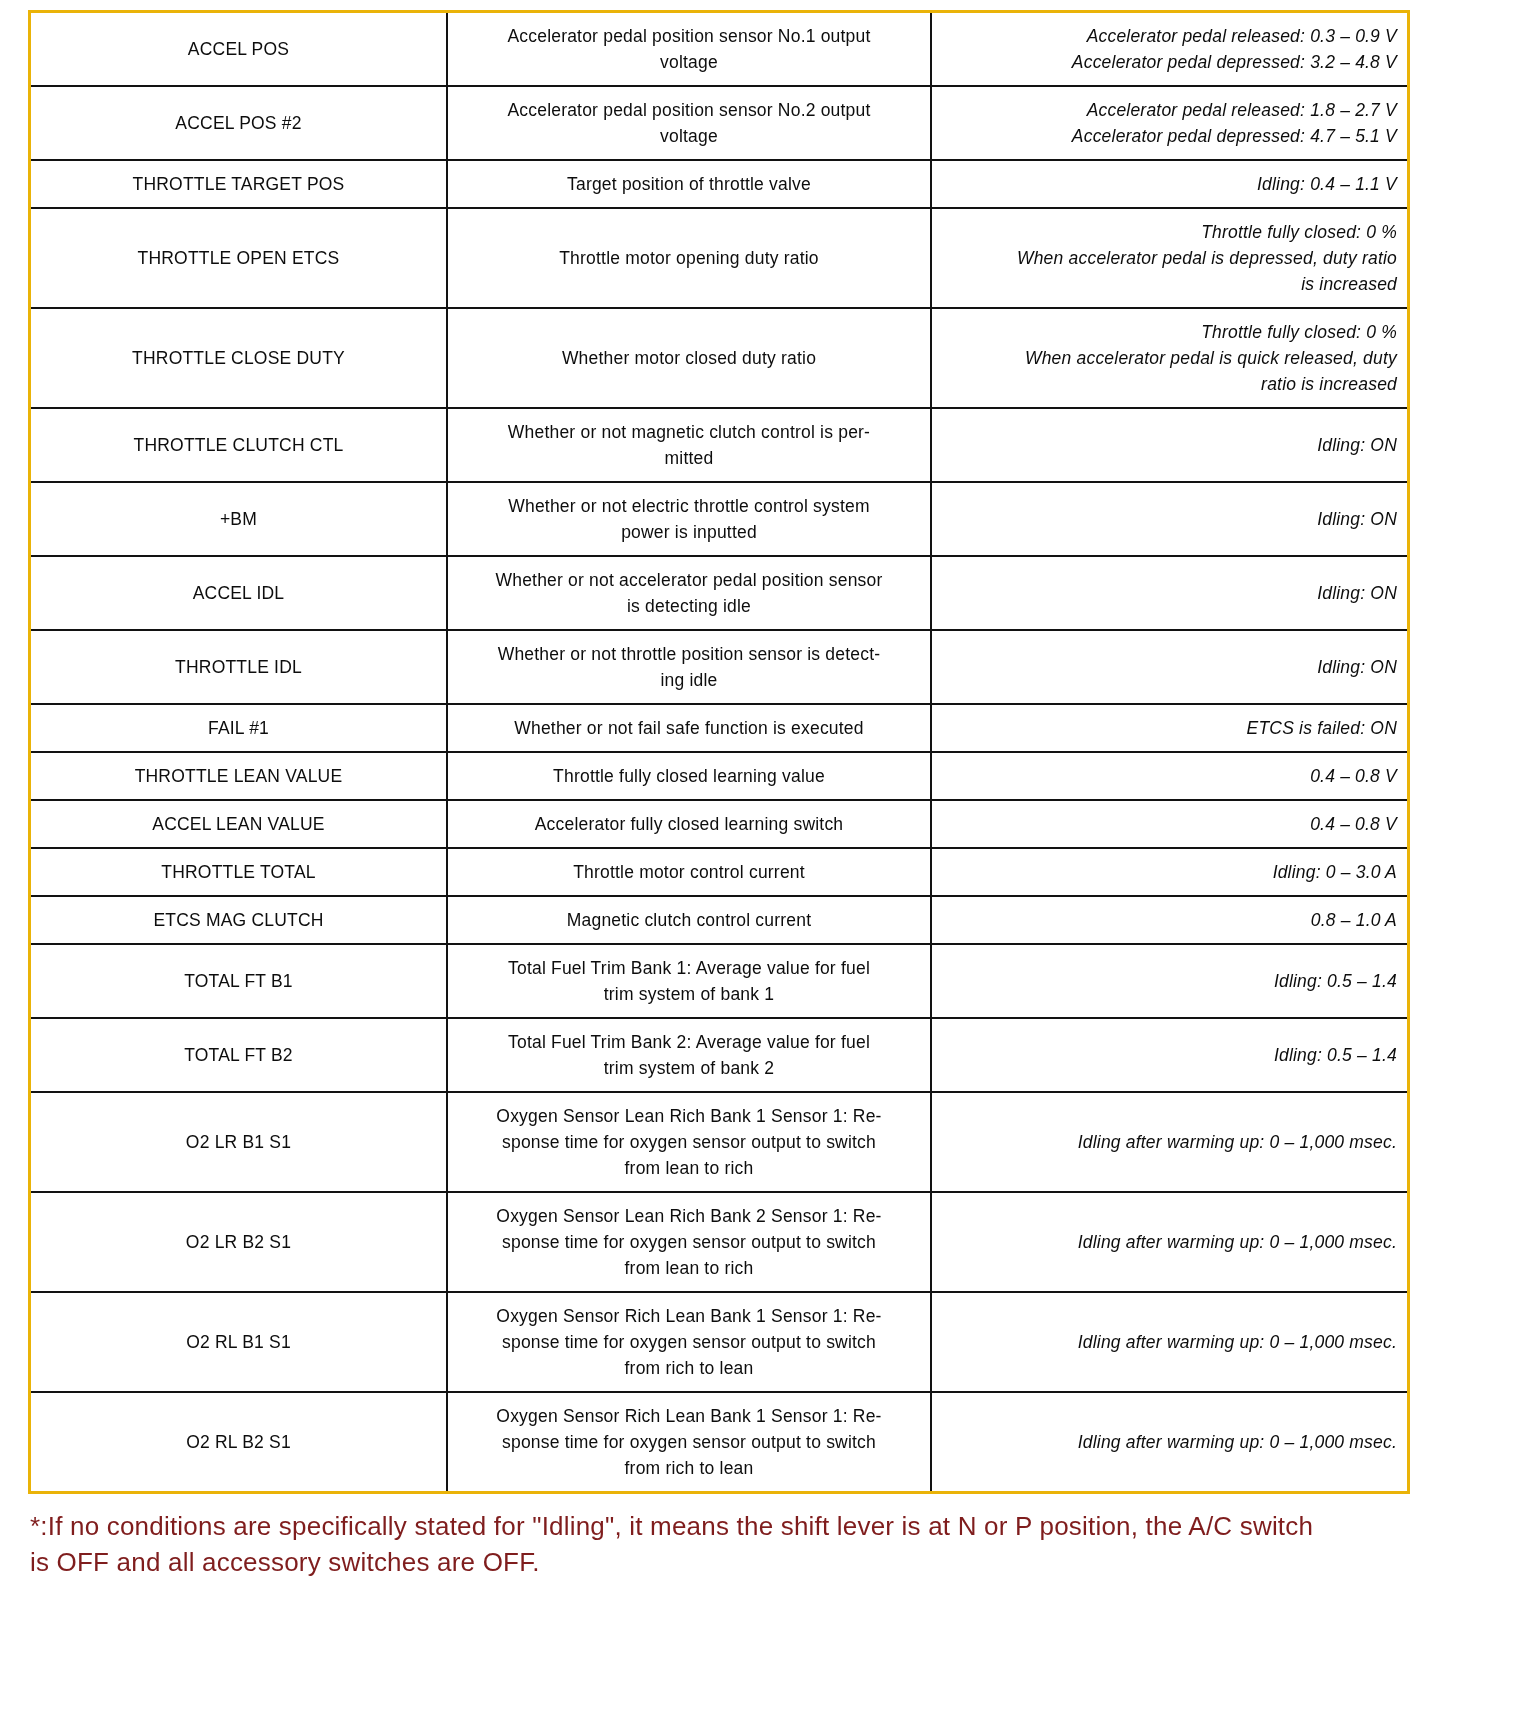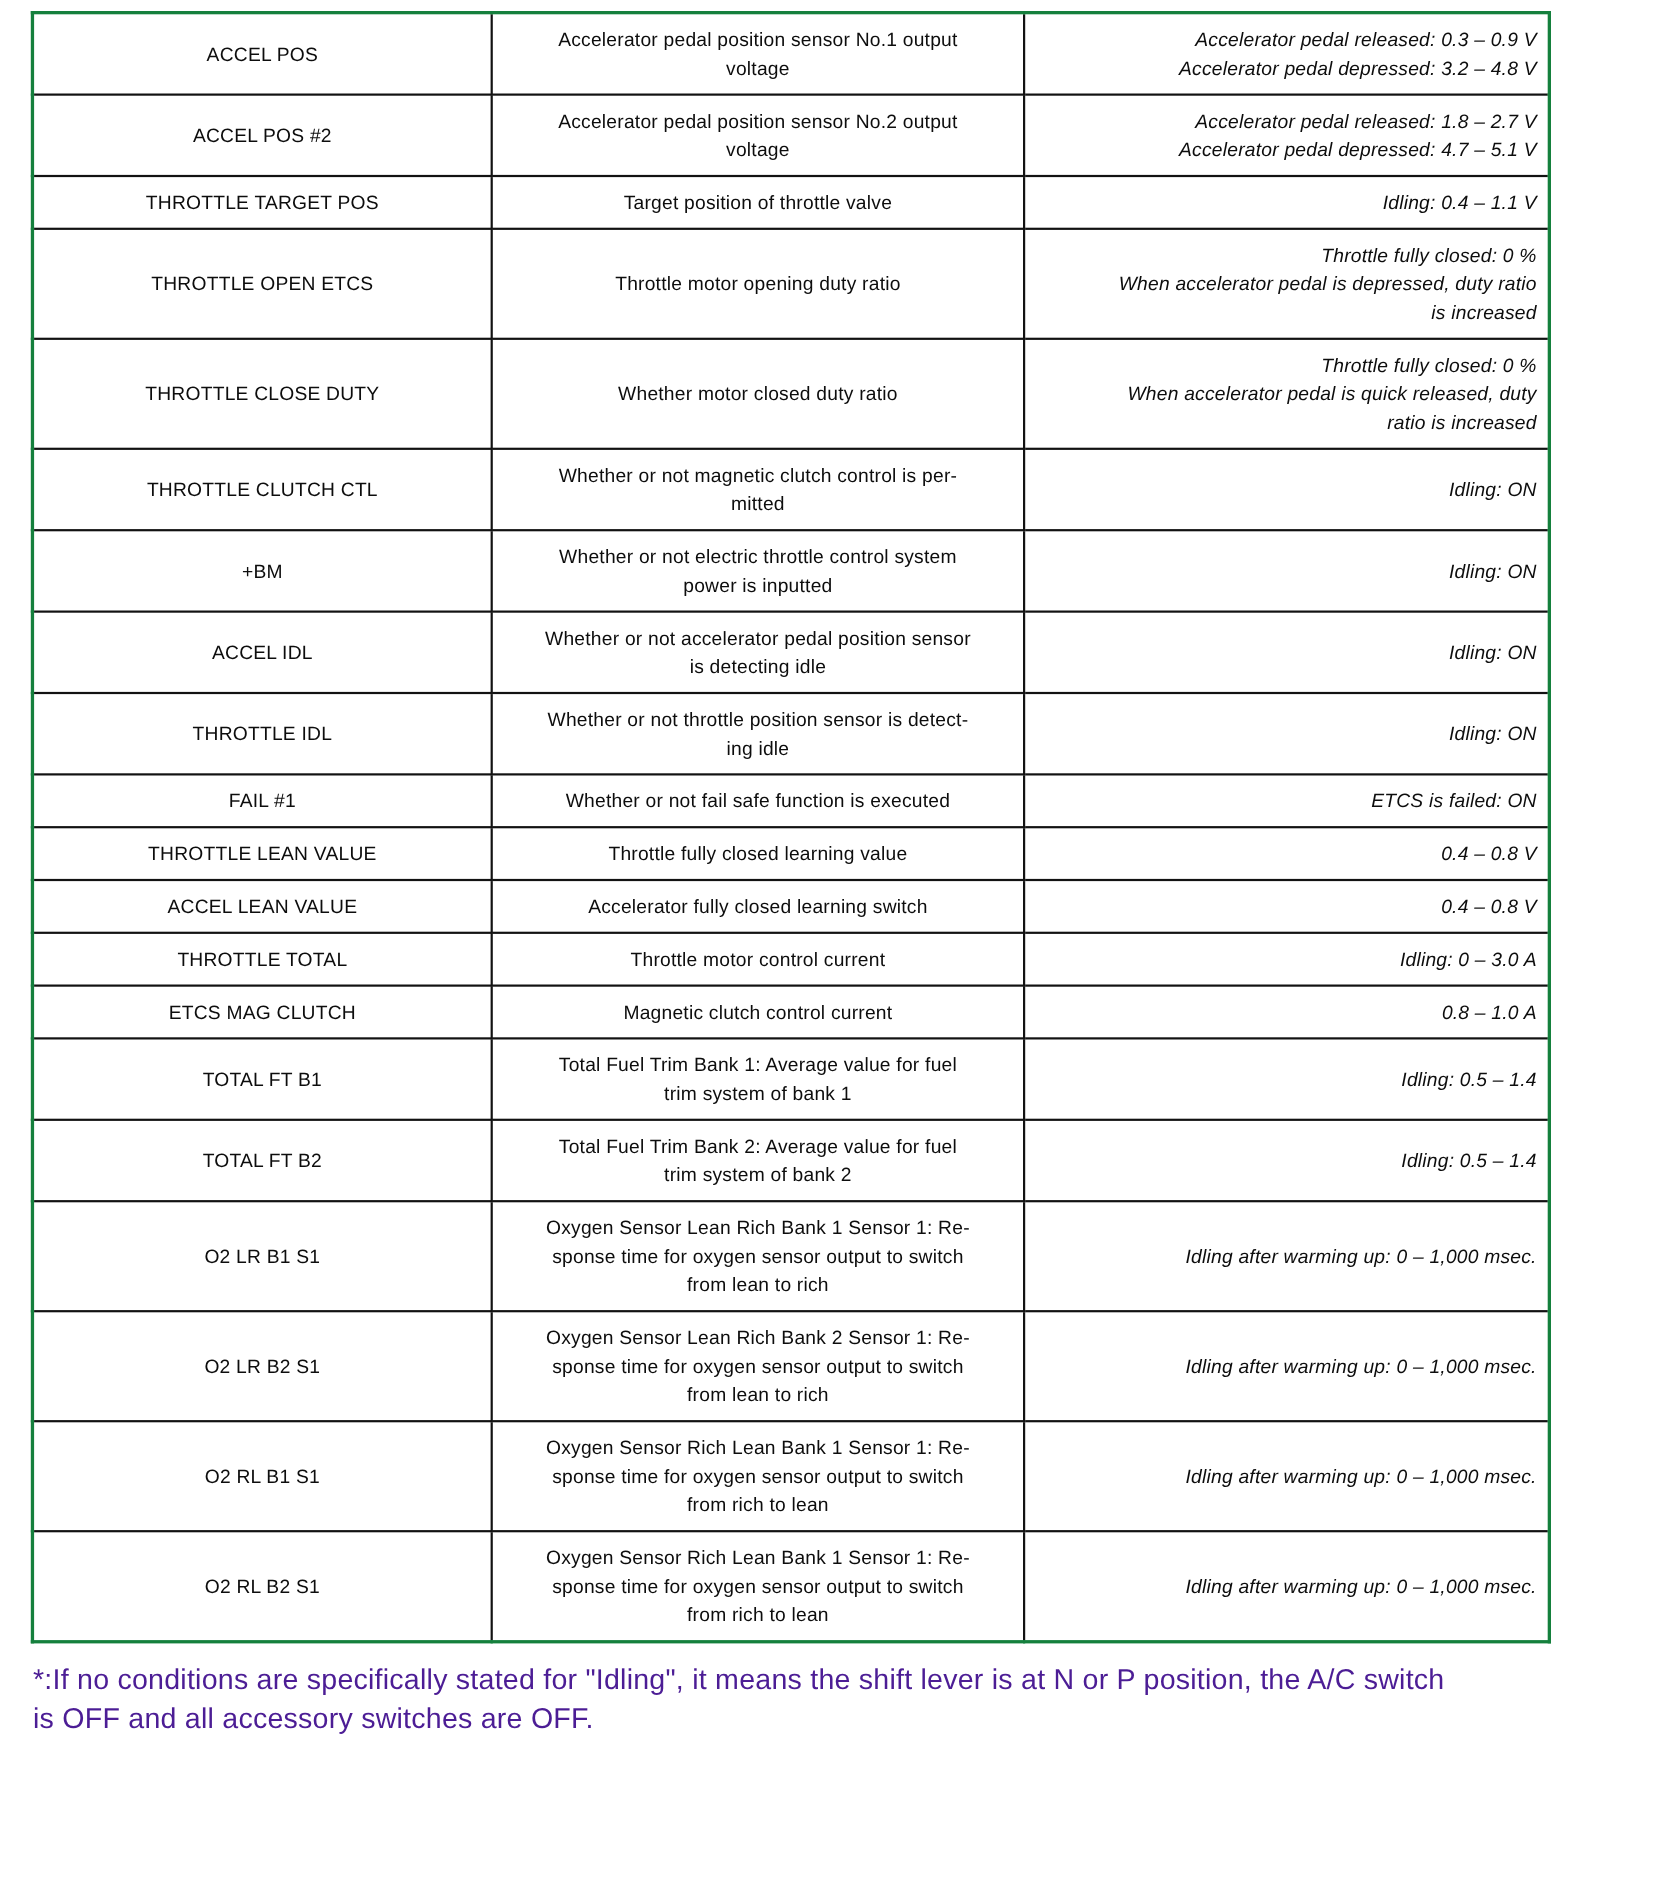--- a/index.html
+++ b/index.html
@@ -13,21 +13,21 @@
     width: 1520px;
     min-height: 1714px;
     box-sizing: border-box;
     padding: 10px 26px 20px 28px;
     background: #ffffff;
   }
   table.data-list {
     border-collapse: collapse;
     width: 1318px;
     table-layout: fixed;
-    border: 3px solid #15803d;
+    border: 3px solid #eab308;
   }
   table.data-list td {
     border: 2px solid #121212;
     font-size: 17.5px;
     line-height: 26px;
     padding: 10px 10px;
     vertical-align: middle;
     letter-spacing: 0.2px;
     color: #0d0d0d;
   }
@@ -44,21 +44,21 @@
     width: 455px;
     text-align: right;
     white-space: pre-line;
     font-style: italic;
   }
   .footnote {
     margin: 14px 0 0 2px;
     font-size: 26px;
     line-height: 36px;
     white-space: pre-line;
-    color: #4c1d95;
+    color: #7f1d1d;
     letter-spacing: 0.2px;
   }
 </style>
 </head>
 <body>
 
 <div class="page">
   <table class="data-list">
     <tbody id="table-body">
         <tr>

